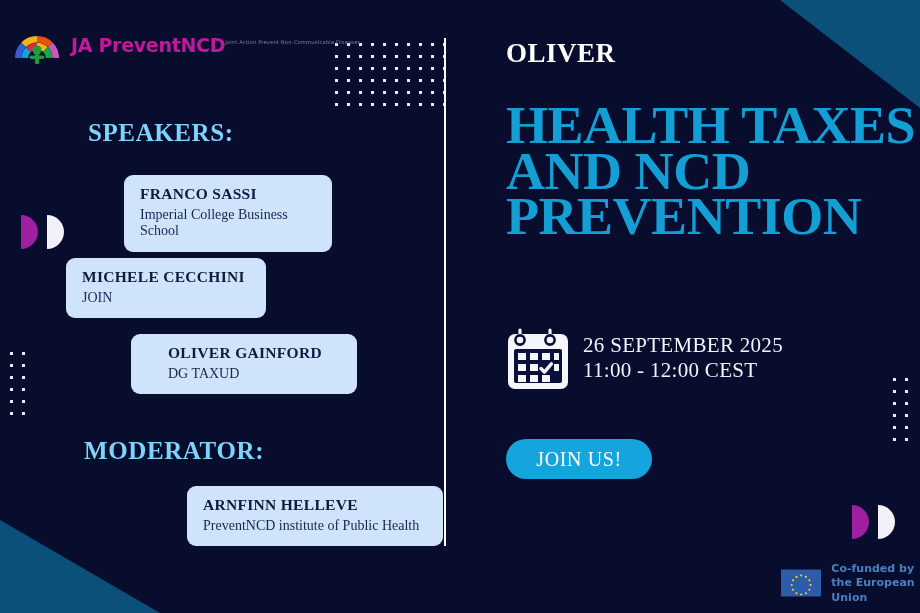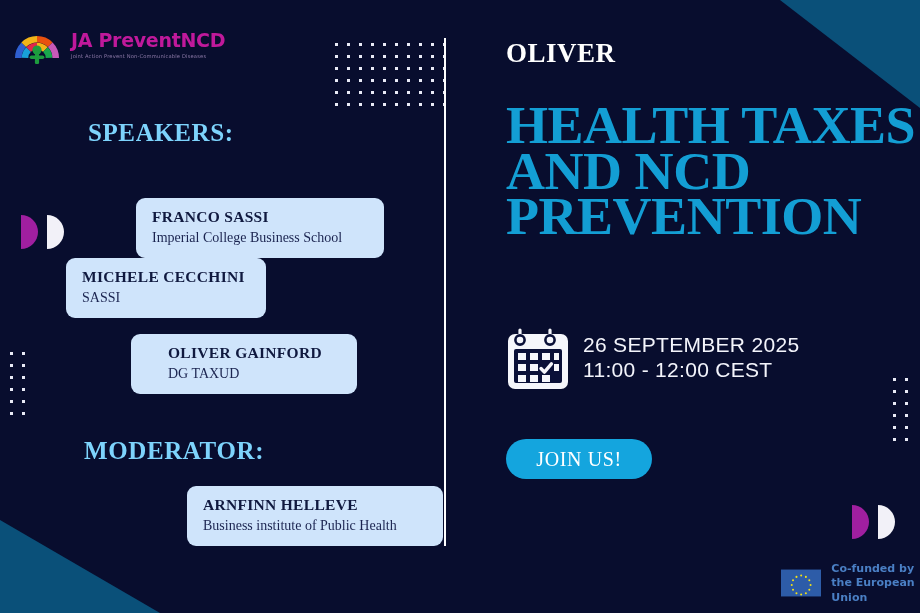--- a/index.html
+++ b/index.html
@@ -73,21 +73,21 @@
   
   .logo-block {
     position: absolute;
     left: 12px;
     top: 24px;
     display: flex;
     align-items: center;
     gap: 9px;
   }
   .logo-mark { width: 50px; height: 42px; display: block; }
-  .logo-text-wrap { display: flex; flex-direction: column; line-height: 1; }
+  .logo-text-wrap { display: flex; flex-direction: row; line-height: 1; }
   .logo-title {
     font-family: "DejaVu Sans", sans-serif;
     font-weight: bold;
     font-size: 19px;
     color: #c0199b;
     letter-spacing: -0.3px;
   }
   .logo-tagline {
     font-family: "DejaVu Sans", sans-serif;
     font-size: 5.2px;
@@ -123,21 +123,21 @@
     letter-spacing: 0.3px;
     line-height: 1.2;
   }
   .card-org {
     font-family: "Liberation Serif", serif;
     font-size: 14px;
     color: #1b2450;
     margin-top: 3px;
     line-height: 1.2;
   }
-  .card-1 { left: 124px; top: 198px; width: 248px; margin-left: 12px; }
+  .card-1 { left: 124px; top: 175px; width: 208px; }
   .card-2 { left: 66px;  top: 258px; width: 200px; }
   .card-3 { left: 131px; top: 334px; width: 226px; padding-left: 37px; }
   .card-4 { left: 151px; top: 486px; width: 256px; margin-left: 36px; }
   .card-2 .card-name, .card-3 .card-name { }
 
   
   .webinar-label {
     position: absolute;
     left: 506px;
     top: 38px;
@@ -166,21 +166,21 @@
   .date-block {
     position: absolute;
     left: 506px;
     top: 325px;
     display: flex;
     align-items: center;
     gap: 13px;
   }
   .cal-icon { width: 64px; height: 66px; display: block; }
   .date-lines {
-    font-family: Liberation Sans, sans-serif;
+    font-family: Liberation Serif, serif;
     font-size: 21px;
     color: #f3f4fb;
     line-height: 1.18;
     letter-spacing: 0.3px;
   }
 
   
   .join-btn {
     position: absolute;
     left: 506px;
@@ -349,32 +349,32 @@
   </div>
 
   <div class="section-heading heading-speakers">SPEAKERS:</div>
 
   <div class="card card-1">
     <div class="card-name">FRANCO SASSI</div>
     <div class="card-org">Imperial College Business School</div>
   </div>
   <div class="card card-2">
     <div class="card-name">MICHELE CECCHINI</div>
-    <div class="card-org">SASSI</div>
+    <div class="card-org">JOIN</div>
   </div>
   <div class="card card-3">
     <div class="card-name">OLIVER GAINFORD</div>
     <div class="card-org">DG TAXUD</div>
   </div>
 
   <div class="section-heading heading-moderator">MODERATOR:</div>
 
   <div class="card card-4">
     <div class="card-name">ARNFINN HELLEVE</div>
-    <div class="card-org">Business institute of Public Health</div>
+    <div class="card-org">PreventNCD institute of Public Health</div>
   </div>
 
   <div class="webinar-label">OLIVER</div>
 
   <div class="headline">
     <div>HEALTH TAXES</div>
     <div>AND NCD</div>
     <div>PREVENTION</div>
   </div>
 

